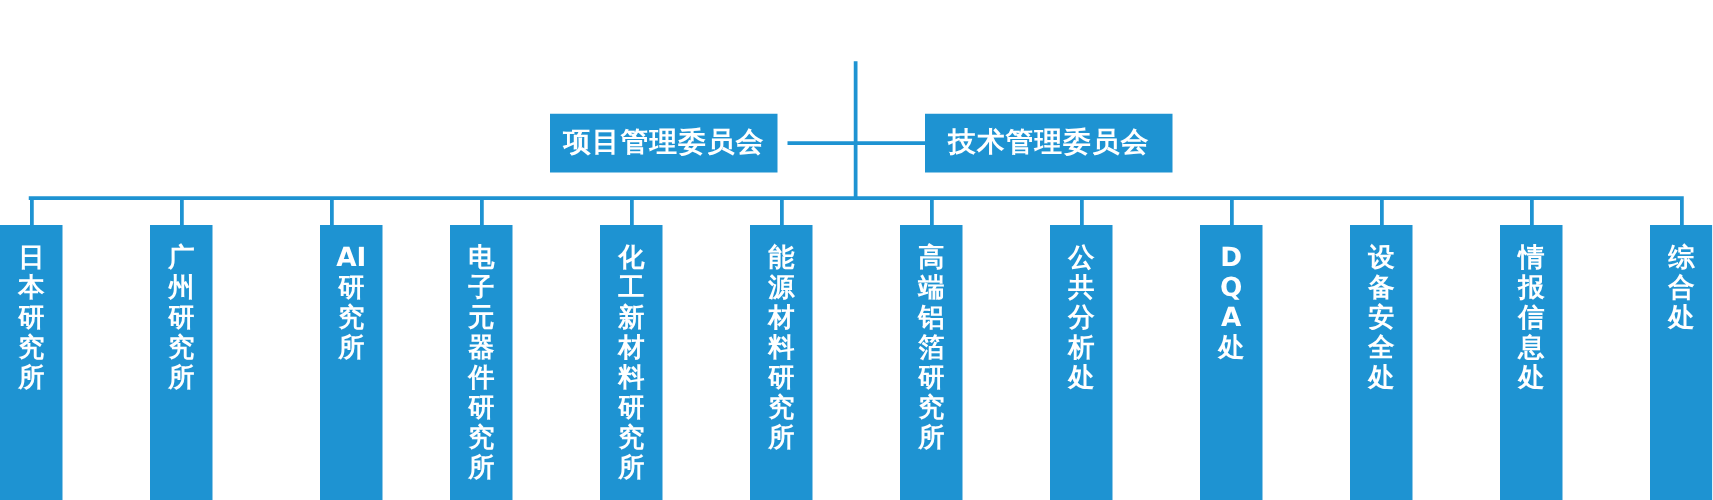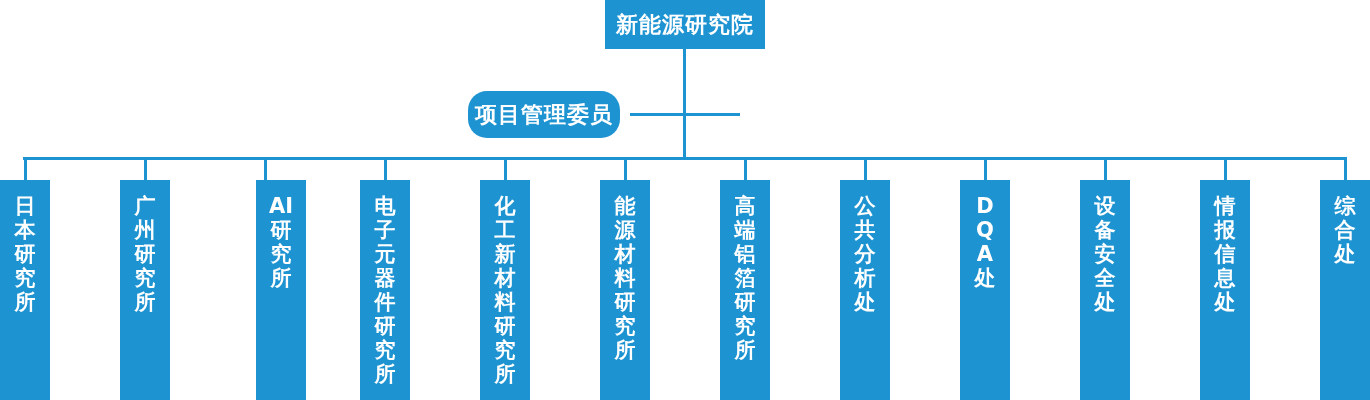--- a/index.html
+++ b/index.html
@@ -24,21 +24,21 @@
     box-sizing: border-box;
   }
   .root-node {
     left: 605px; top: 0; width: 160px; height: 49px;
     line-height: 49px; font-size: 22px; letter-spacing: 1px;
   }
   .committee {
     top: 91px; height: 47px; line-height: 47px;
     font-size: 22px; letter-spacing: 1px;
   }
-  .committee-left  { left: 468px; width: 152px; border-radius: 19px; }
+  .committee-left  { left: 440px; width: 182px; }
   .committee-right { left: 740px; width: 198px; }
   .line {
     position: absolute;
     background: #1e93d2;
   }
   .root-vline      { left: 683px; top: 49px;  width: 3px;    height: 109px; }
   .committee-hline { left: 630px; top: 113px; width: 110px;  height: 3px;   }
   .bus-hline       { left: 23px;  top: 157px; width: 1324px; height: 3px;   }
   .drop-vline      { top: 160px; width: 3px; height: 20px; }
   .dept-box {
@@ -57,28 +57,28 @@
     color: #ffffff;
     font-size: 21px;
     font-weight: bold;
   }
 </style>
 </head>
 <body>
 
 <div class="chart">
 
-  <div class="node root-node">新能源研究院</div>
 
   <div class="line root-vline"></div>
 
   <div class="line committee-hline"></div>
 
   <div class="node committee committee-left">项目管理委员会</div>
 
+  <div class="node committee committee-right">技术管理委员会</div>
 
   <div class="line bus-hline"></div>
 
   <div id="departments">
       <div class="line drop-vline" style="left: 23.5px;"></div>
       <div class="dept-box" title="日本研究所" style="left: 0px;">
         <span class="dept-char">日</span>
         <span class="dept-char">本</span>
         <span class="dept-char">研</span>
         <span class="dept-char">究</span>

